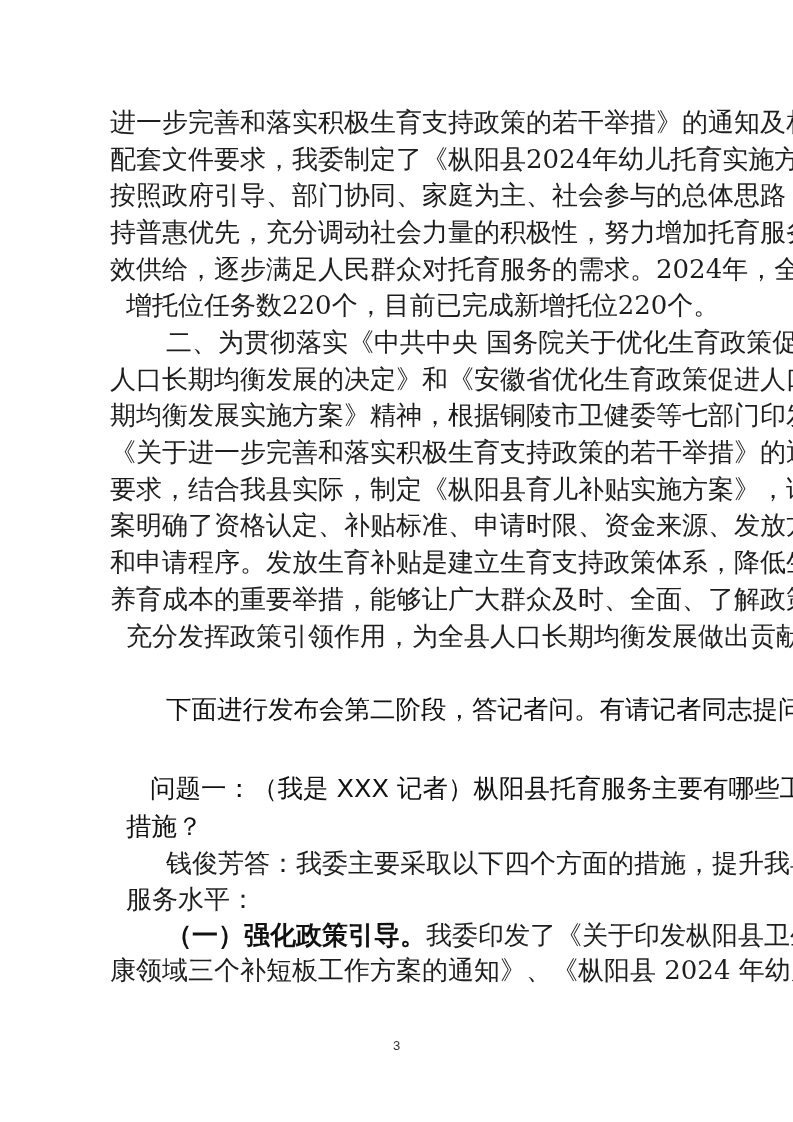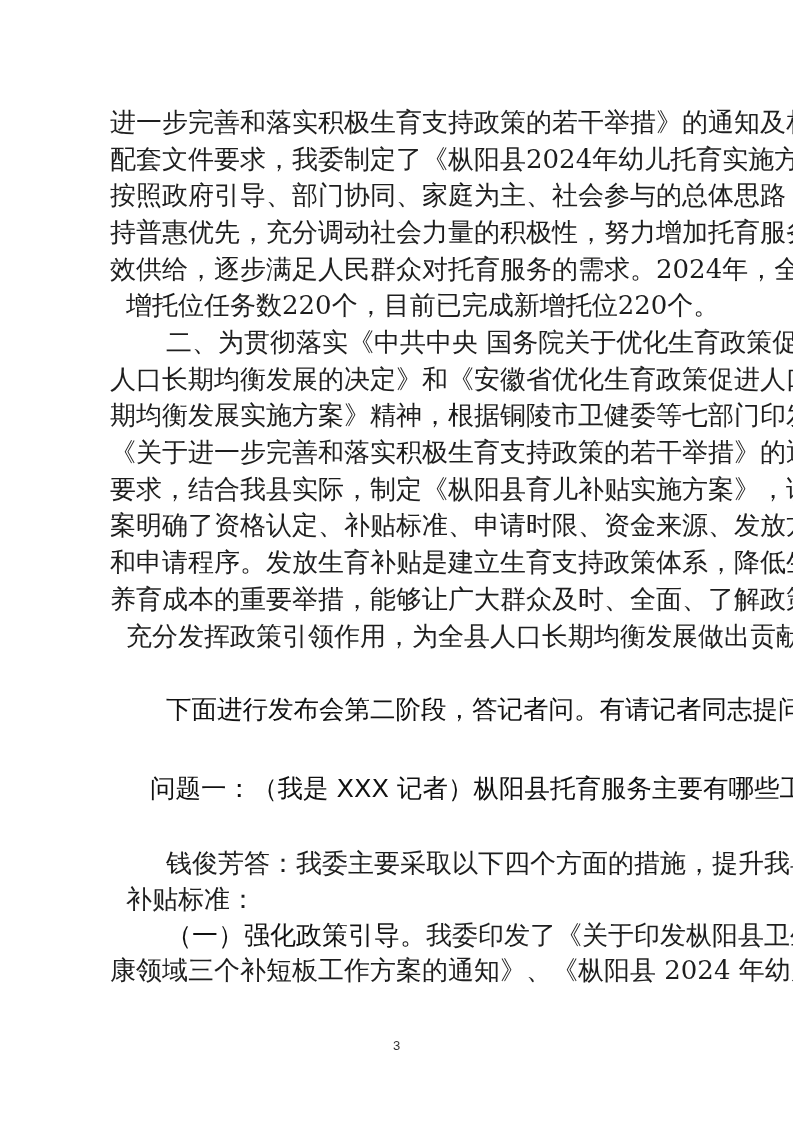--- a/index.html
+++ b/index.html
@@ -37,21 +37,21 @@
       color: #1e1e1e;
     }
     .line.last { text-align-last: left; margin-left: 16px; }
     .line.indent { left: 166px; width: 529px; }
     .line.sans {
       font-family: "DejaVu Sans", "Liberation Sans", sans-serif;
       color: #111111;
       font-size: 25.5px;
     }
     .line.sans-indent { left: 150px; width: 545px; }
-    .bold { font-weight: normal; color: #111; margin-top: 24px; }
+    .bold { font-weight: bold; color: #111; margin-top: 24px; }
     .page-number {
       position: absolute;
       left: 0;
       width: 793px;
       top: 1038px;
       text-align: center;
       font-family: "Liberation Sans", sans-serif;
       font-size: 13px;
       color: #333;
     }
@@ -74,23 +74,24 @@
   <div class="line" style="top:436px;">《关于进一步完善和落实积极生育支持政策的若干举措》的通知</div>
   <div class="line" style="top:473px;">要求，结合我县实际，制定《枞阳县育儿补贴实施方案》，该方</div>
   <div class="line" style="top:509px;">案明确了资格认定、补贴标准、申请时限、资金来源、发放方式</div>
   <div class="line" style="top:546px;">和申请程序。发放生育补贴是建立生育支持政策体系，降低生育、</div>
   <div class="line" style="top:583px;">养育成本的重要举措，能够让广大群众及时、全面、了解政策，</div>
   <div class="line last" style="top:620px;">充分发挥政策引领作用，为全县人口长期均衡发展做出贡献。</div>
 
   <div class="line sans sans-indent last" style="top:693px;">下面进行发布会第二阶段，答记者问。有请记者同志提问。</div>
 
   <div class="line sans sans-indent" style="top:772px;">问题一：（我是 XXX 记者）枞阳县托育服务主要有哪些工作</div>
+  <div class="line sans last" style="top:810px;">措施？</div>
 
   <div class="line indent" style="top:847px;">钱俊芳答：我委主要采取以下四个方面的措施，提升我县托育</div>
-  <div class="line last" style="top:883px;">补贴标准：</div>
+  <div class="line last" style="top:883px;">服务水平：</div>
 
   <div class="line indent" style="top:919px;">
     <span class="bold">（一）强化政策引导。</span><span>我委印发了《关于印发枞阳县卫生健</span>
   </div>
   <div class="line" style="top:954px;">康领域三个补短板工作方案的通知》、《枞阳县 2024 年幼儿托</div>
 
   <div class="page-number">3</div>
 </div>
 
 </body></html>

